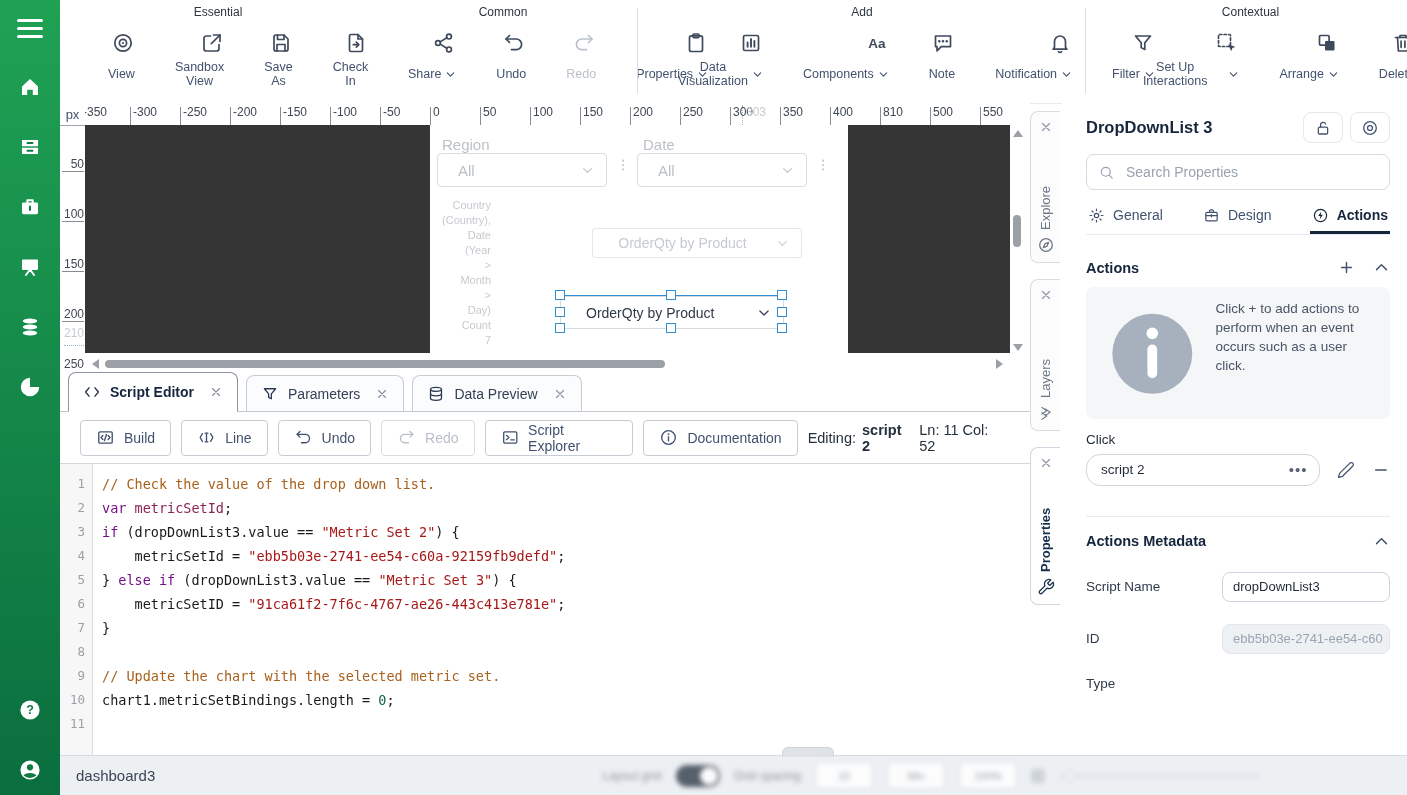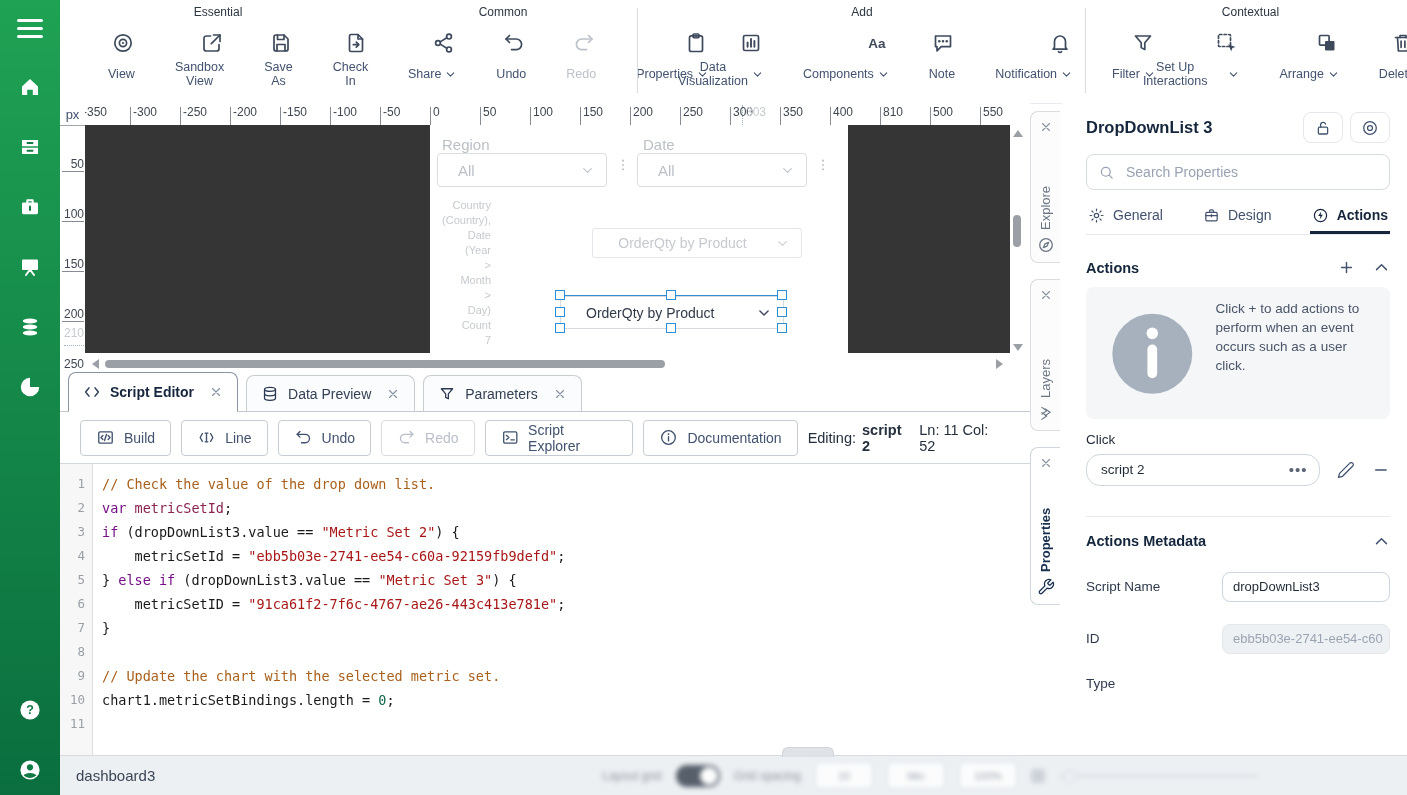--- a/index.html
+++ b/index.html
@@ -616,39 +616,39 @@
     <span>Script Editor</span>
     <span class="tx">
             <svg viewBox="0 0 24 24" fill="none" stroke="currentColor" stroke-width="2" stroke-linecap="round" stroke-linejoin="round" style="width:100%;height:100%">
               <path d="M6 6l12 12M18 6L6 18"></path>
             </svg>
           </span>
         </div>
         <div class="bp-tab">
           <span class="ti">
             <svg viewBox="0 0 24 24" fill="none" stroke="currentColor" stroke-width="1.7" stroke-linecap="round" stroke-linejoin="round" style="width:100%;height:100%">
+              <path d="M4.5 5h15l-5.7 6.8v6.6l-3.6-1.9v-4.7z"></path>
+            </svg>
+          </span>
+    <span>Parameters</span>
+    <span class="tx">
+            <svg viewBox="0 0 24 24" fill="none" stroke="currentColor" stroke-width="2" stroke-linecap="round" stroke-linejoin="round" style="width:100%;height:100%">
+              <path d="M6 6l12 12M18 6L6 18"></path>
+            </svg>
+          </span>
+        </div>
+        <div class="bp-tab">
+          <span class="ti">
+            <svg viewBox="0 0 24 24" fill="none" stroke="currentColor" stroke-width="1.7" stroke-linecap="round" stroke-linejoin="round" style="width:100%;height:100%">
               <ellipse cx="12" cy="5.8" rx="7.3" ry="2.7"></ellipse>
               <path d="M4.7 5.8v6c0 1.5 3.3 2.7 7.3 2.7s7.3-1.2 7.3-2.7v-6"></path>
               <path d="M4.7 11.8v6c0 1.5 3.3 2.7 7.3 2.7s7.3-1.2 7.3-2.7v-6"></path>
             </svg>
           </span>
     <span>Data Preview</span>
-    <span class="tx">
-            <svg viewBox="0 0 24 24" fill="none" stroke="currentColor" stroke-width="2" stroke-linecap="round" stroke-linejoin="round" style="width:100%;height:100%">
-              <path d="M6 6l12 12M18 6L6 18"></path>
-            </svg>
-          </span>
-        </div>
-        <div class="bp-tab">
-          <span class="ti">
-            <svg viewBox="0 0 24 24" fill="none" stroke="currentColor" stroke-width="1.7" stroke-linecap="round" stroke-linejoin="round" style="width:100%;height:100%">
-              <path d="M4.5 5h15l-5.7 6.8v6.6l-3.6-1.9v-4.7z"></path>
-            </svg>
-          </span>
-    <span>Parameters</span>
     <span class="tx">
             <svg viewBox="0 0 24 24" fill="none" stroke="currentColor" stroke-width="2" stroke-linecap="round" stroke-linejoin="round" style="width:100%;height:100%">
               <path d="M6 6l12 12M18 6L6 18"></path>
             </svg>
           </span>
         </div>
       </div>
     <div class="bp-toolbar">
       <span id="bp-buttons" style="display:flex;gap:10px;">
           <div class="bp-btn">

